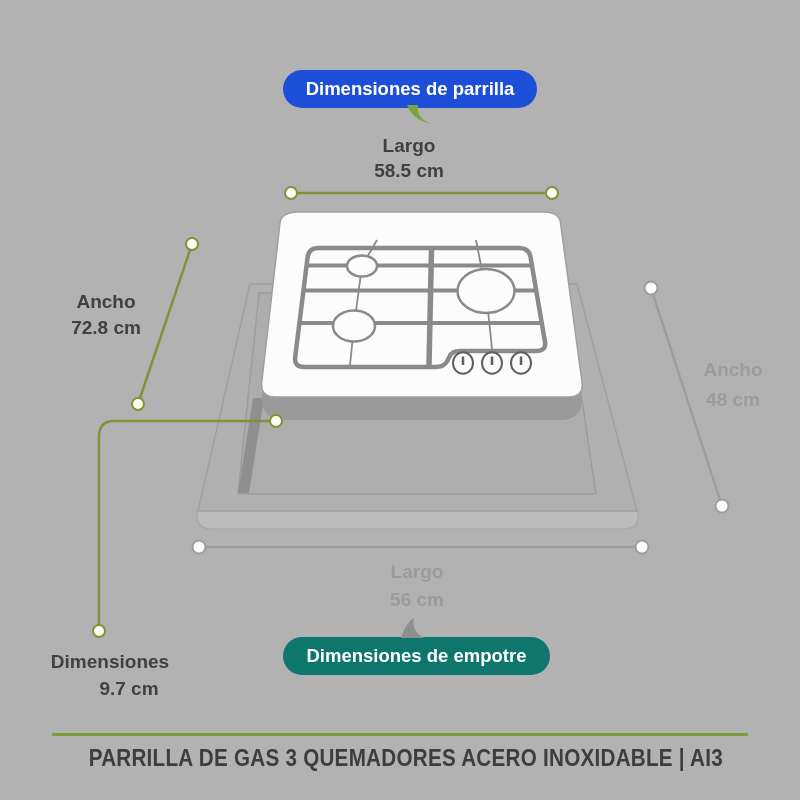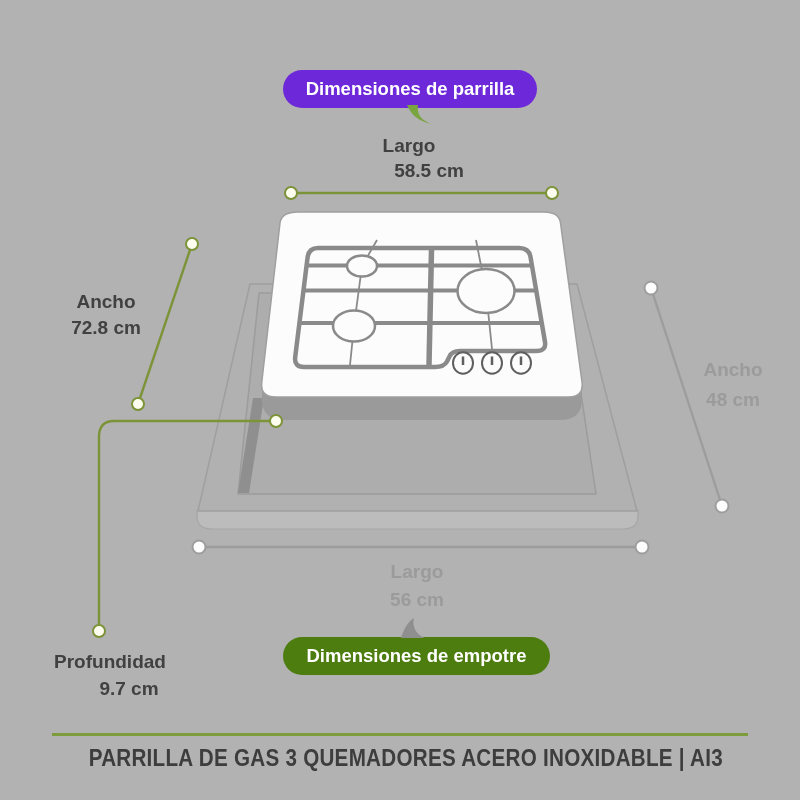--- a/index.html
+++ b/index.html
@@ -14,22 +14,22 @@
     transform:translateX(-50%);
     font-size:19px;font-weight:700;color:#414141;
     white-space:nowrap;text-align:center;
   }
   .lbl.gray{color:#9b9b9b;}
   .badge{
     position:absolute;height:38px;border-radius:19px;
     display:flex;align-items:center;justify-content:center;
     color:#ffffff;font-size:18.5px;font-weight:700;white-space:nowrap;
   }
-  .badge.green{background:#6d28d9;}
-  .badge.grayb{background:#4d7c0f;}
+  .badge.green{background:#1d4ed8;}
+  .badge.grayb{background:#0f766e;}
   #illustration{position:absolute;left:0;top:0;}
   .footer-divider{
     position:absolute;left:52px;top:733px;width:696px;height:3px;
     background:#7d9c3c;
   }
   .footer-title-wrap{
     position:absolute;left:12px;right:0;top:744px;text-align:center;
   }
   .footer-title{
     display:inline-block;
@@ -114,26 +114,26 @@
 </svg>
 
 <div class="badge grayb abs" style="left:283px;top:637px;width:267px;">
   <span>Dimensiones de empotre</span>
 </div>
 <svg class="abs" style="left:398px;top:618px;" width="28" height="21" viewBox="0 0 28 21">
   <path d="M3,20 C7,8 11,3 16,0 C14,8 17,15 26,20 Z" fill="#8f8f8f"></path>
 </svg>
 
 <div class="lbl" style="left:409px;top:135px;">Largo</div>
-<div class="lbl" style="left:409px;top:160px;margin-left:20px;">58.5 cm</div>
+<div class="lbl" style="left:409px;top:160px;">58.5 cm</div>
 
 <div class="lbl" style="left:106px;top:291px;">Ancho</div>
 <div class="lbl" style="left:106px;top:317px;">72.8 cm</div>
 
-<div class="lbl" style="left:110px;top:651px;">Profundidad</div>
+<div class="lbl" style="left:110px;top:651px;">Dimensiones</div>
 <div class="lbl" style="left:129px;top:678px;">9.7 cm</div>
 
 <div class="lbl gray" style="left:733px;top:359px;">Ancho</div>
 <div class="lbl gray" style="left:733px;top:389px;">48 cm</div>
 
 <div class="lbl gray" style="left:417px;top:561px;">Largo</div>
 <div class="lbl gray" style="left:417px;top:589px;">56 cm</div>
 
 <div class="footer-divider"></div>
 <div class="footer-title-wrap">

